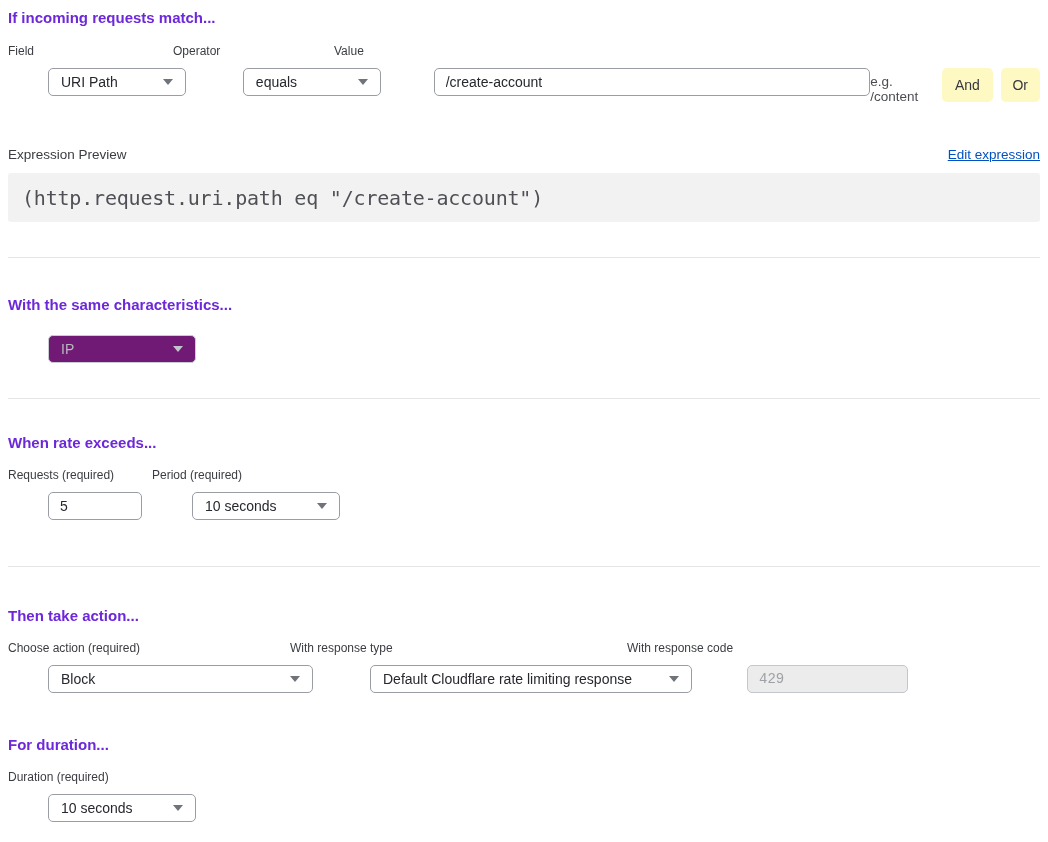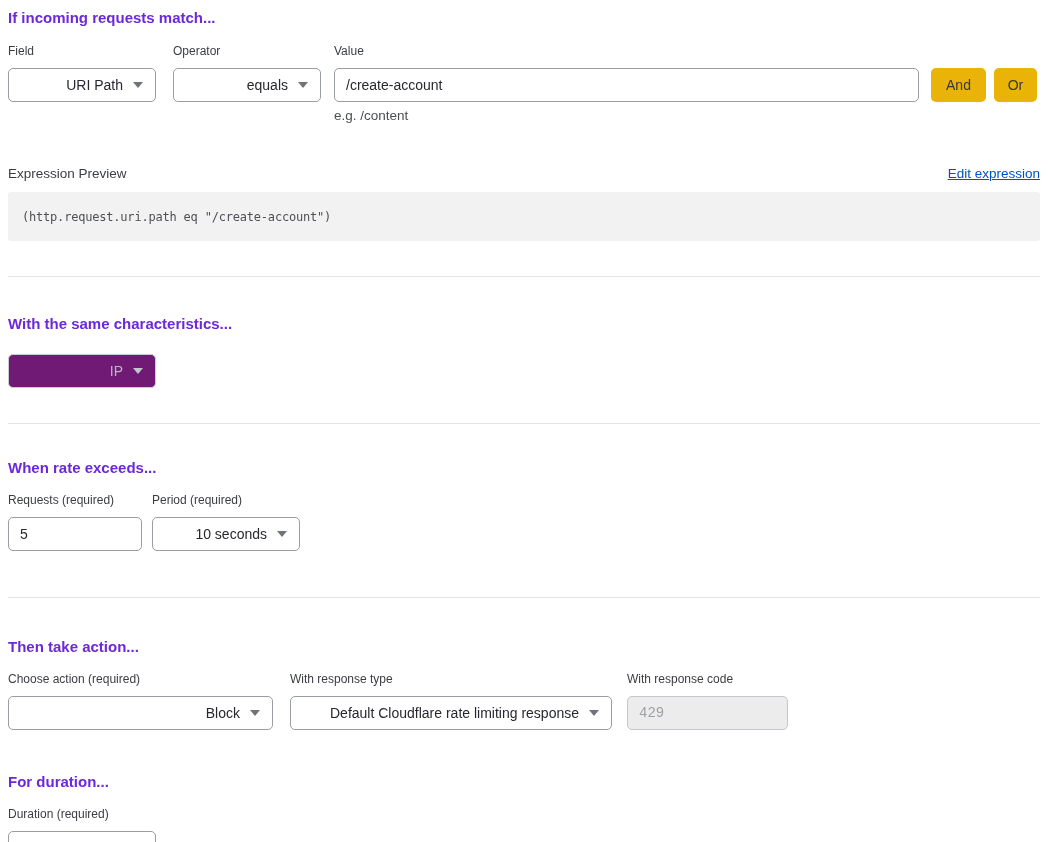--- a/index.html
+++ b/index.html
@@ -16,45 +16,45 @@
     font-size:15px; font-weight:700; color:#6d28d9; line-height:19px;
   }
 
   .field-label {
     font-size:12px; color:#3b3d42; line-height:17px; margin-bottom:8px;
     display:block;
   }
 
   .controls-row { display:flex; align-items:flex-start; }
 
-  .fgroup { display:flex; flex-direction:column; }
+  .fgroup { display:flex; flex-direction:row; }
 
   .select-box, .text-input {
-    height:34px; border:1px solid #9a9ea4; border-radius:5px;
+    height:28px; border:1px solid #9a9ea4; border-radius:5px;
     background:#ffffff; font-size:14px; color:#26282e;
-    display:flex; align-items:center; justify-content:flex-end;
-    padding:0 12px; cursor:pointer;
+    display:flex; align-items:center; justify-content:space-between;
+    padding:0 12px; cursor:pointer;margin-left:40px;
   }
   .text-input { cursor:text; padding:0 11px; width:100%; }
   input.text-input { display:block; line-height:32px; }
 
   .select-box .caret {
     width:0; height:0; flex:0 0 auto; margin-left:10px;
     border-left:5px solid transparent; border-right:5px solid transparent;
     border-top:6px solid #70737a;
   }
   .select-box.disabled {
     border-color:#c9ccd1; color:#b6b9be; cursor:default; background:#701a75;
   }
   .select-box.disabled .caret { border-top-color:#c2c5ca; }
 
   .hint { font-size:13.5px; color:#4b4d53; margin-top:6px; }
 
   .btn {
-    height:34px; border:none; border-radius:5px; background:#eab308;
+    height:34px; border:none; border-radius:5px; background:#fef9c3;
     color:#36383d; font-size:14px; font-family:inherit; cursor:pointer;
     display:inline-flex; align-items:center; justify-content:center;
   }
 
   
   .match-labels { margin-top:16px; }
   .match-controls { margin-top:0; }
   .w-field { width:148px; margin-right:17px; }
   .w-operator { width:148px; margin-right:13px; }
   .w-value { width:585px; }
@@ -65,21 +65,21 @@
     margin-top:37px; display:flex; align-items:flex-end; justify-content:space-between;
   }
   .expr-label { font-size:13.5px; color:#3b3d42;margin-top:6px; }
   .expr-link {
     font-size:13.5px; color:#0051c3; text-decoration:underline; cursor:pointer;padding-left:20px;
   }
   .expr-box {
     margin-top:11px; height:49px; background:#f2f2f2; border-radius:3px;
     display:flex; align-items:center; padding:0 14px;
     font-family:"DejaVu Sans Mono","Liberation Mono",monospace;
-    font-size:12px; color:#4e5055; letter-spacing:-0.2px;
+    font-size:20px; color:#4e5055; letter-spacing:-0.2px;
   }
 
   .divider { border:none; border-top:1px solid #e4e4e6; }
   .div-1 { margin-top:35px; }
   .div-2 { margin-top:35px; }
   .div-3 { margin-top:46px; }
 
   .sec-characteristics .section-heading { margin-top:37px; }
   .sec-characteristics .select-box { margin-top:21px; width:148px; }
 

